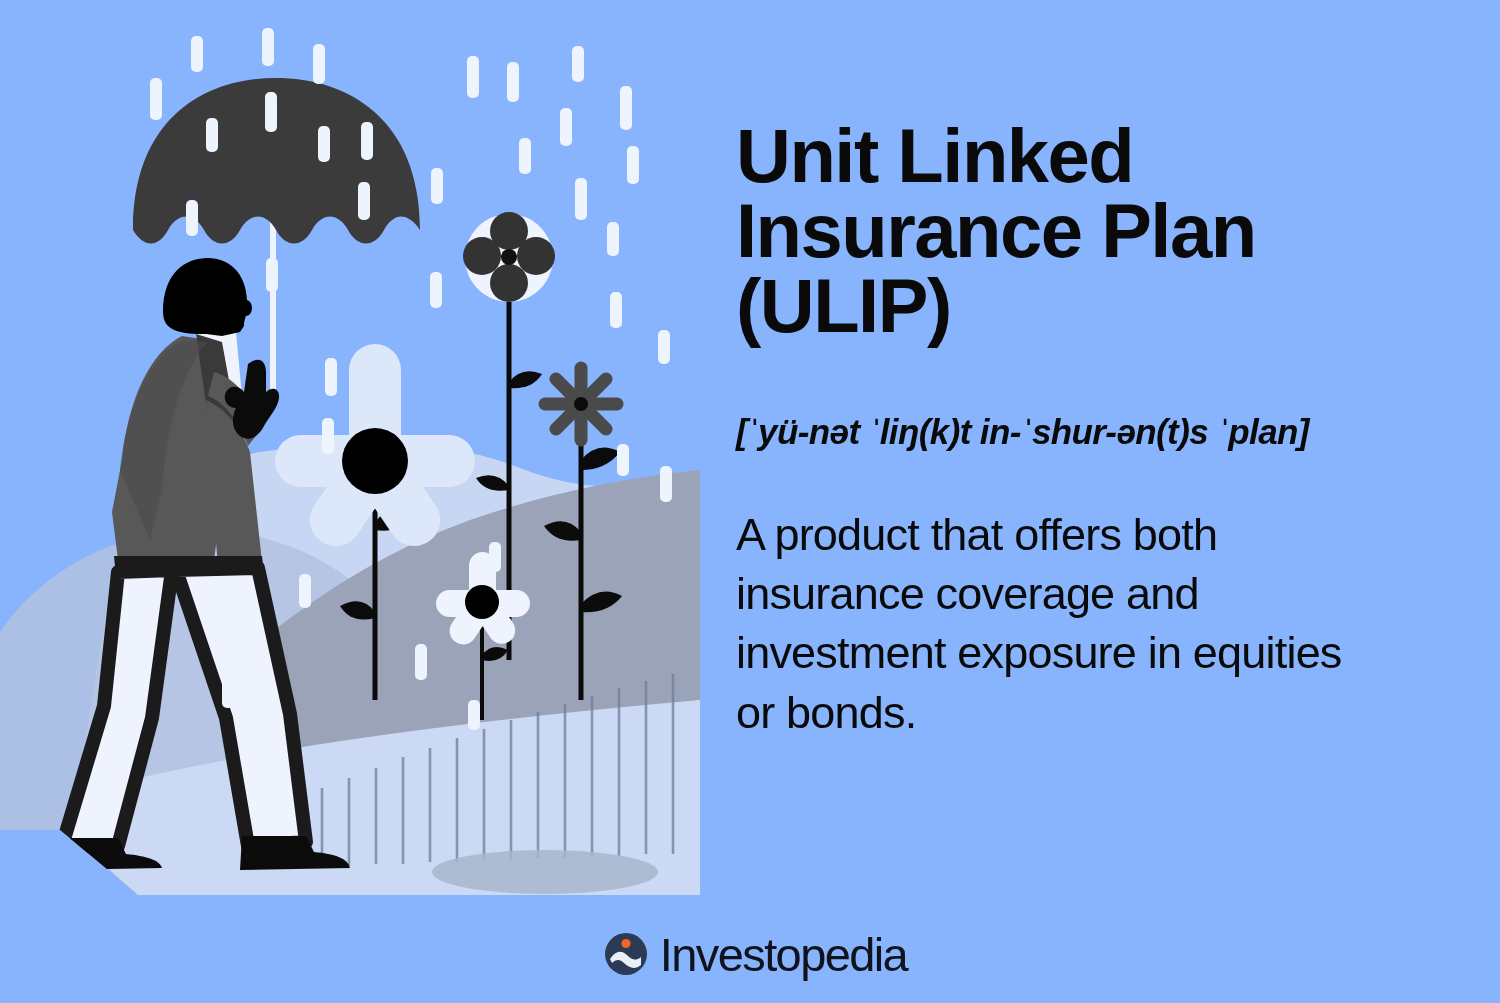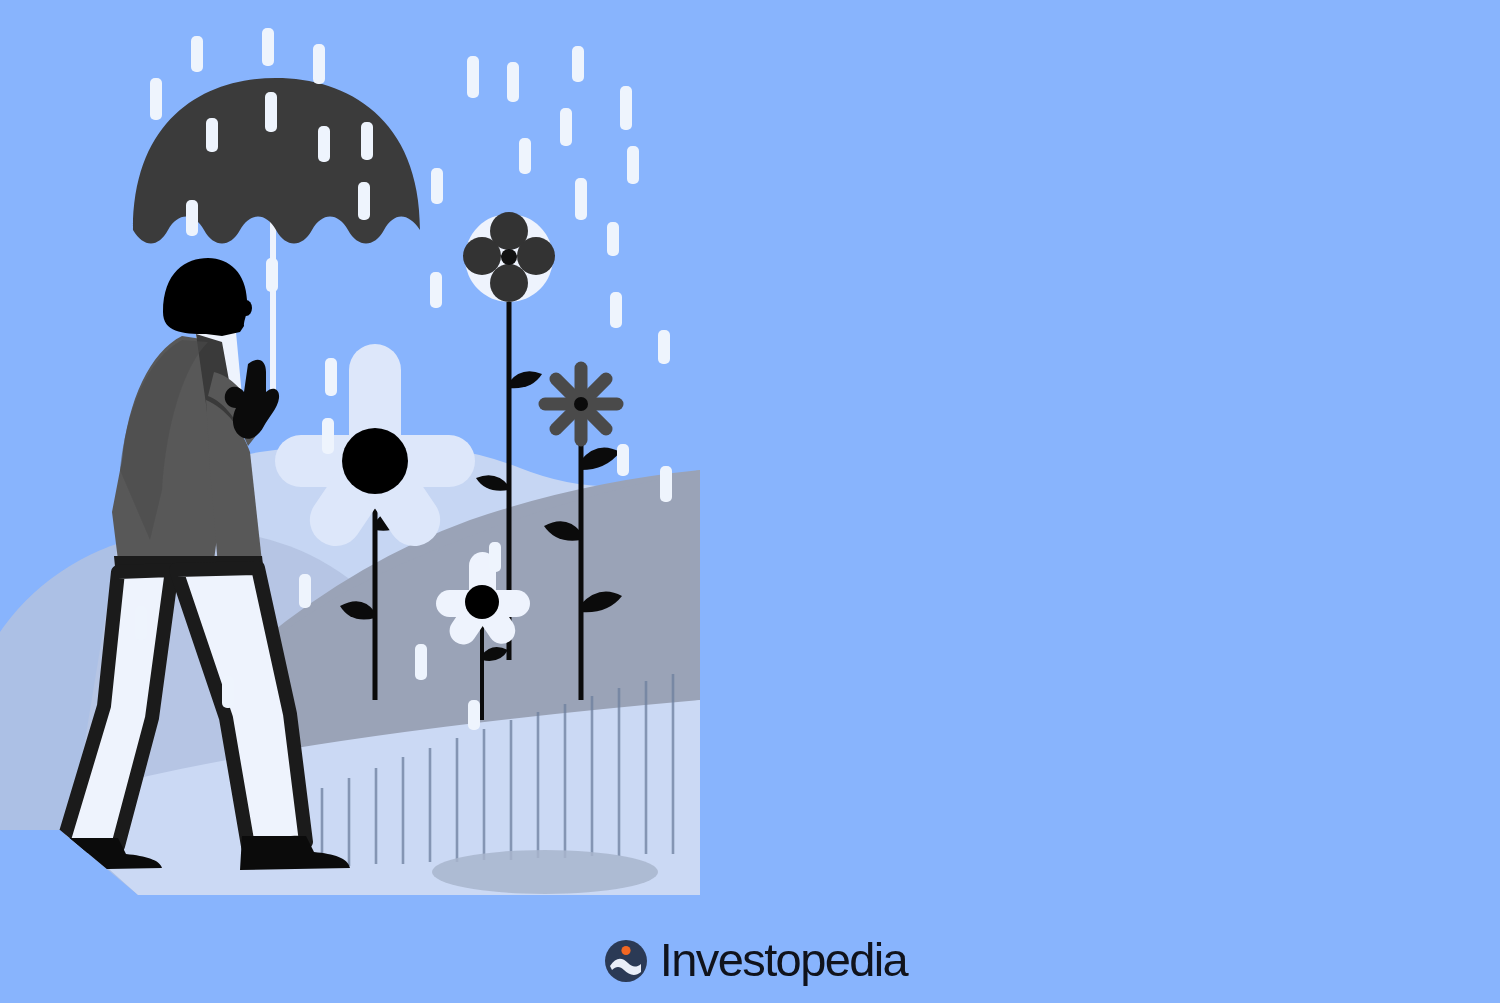--- a/index.html
+++ b/index.html
@@ -75,21 +75,21 @@
   }
 
   
   #brand {
     position: absolute;
     left: 0;
     right: 0;
     top: 925px;
     height: 58px;
     display: flex;
-    align-items: flex-end;
+    align-items: center;
     justify-content: center;
     gap: 12px;
     padding-left: 11px;
   }
   #brand-mark { display: block; }
   #brand-name {
     font-family: "Liberation Sans", sans-serif;
     font-size: 47px;
     font-weight: 400;
     letter-spacing: -1.6px;
@@ -287,20 +287,27 @@
           <rect x="489" y="542" width="12" height="30" rx="5"></rect>
           <rect x="617" y="444" width="12" height="32" rx="5"></rect>
           <rect x="222" y="676" width="12" height="32" rx="5"></rect>
           <rect x="468" y="700" width="12" height="30" rx="5"></rect>
         </g>
 
       </g>
     </svg>
   </div>
 
+  <div id="text-col">
+    <h1 id="term-title">Unit Linked
+Insurance Plan
+(ULIP)</h1>
+    <p id="pronunciation">[ˈyü-nət ˈliŋ(k)t in-ˈshur-ən(t)s ˈplan]</p>
+    <p id="definition">A product that offers both insurance coverage and investment exposure in equities or bonds.</p>
+  </div>
 
   <div id="brand">
     <svg id="brand-mark" width="44" height="44" viewBox="0 0 44 44">
       <circle cx="22" cy="22" r="21" fill="#2b3a55"></circle>
       <path d="M6 27 C 12 18 18 18 24 24 C 28 28 32 29 37 25
                L 37 33 C 31 38 25 36 20 31 C 16 27 12 27 8 31 Z" fill="#e9eef8"></path>
       <circle cx="22" cy="11.5" r="4.6" fill="#f26722"></circle>
     </svg>
     <span id="brand-name">Investopedia</span>
   </div>

